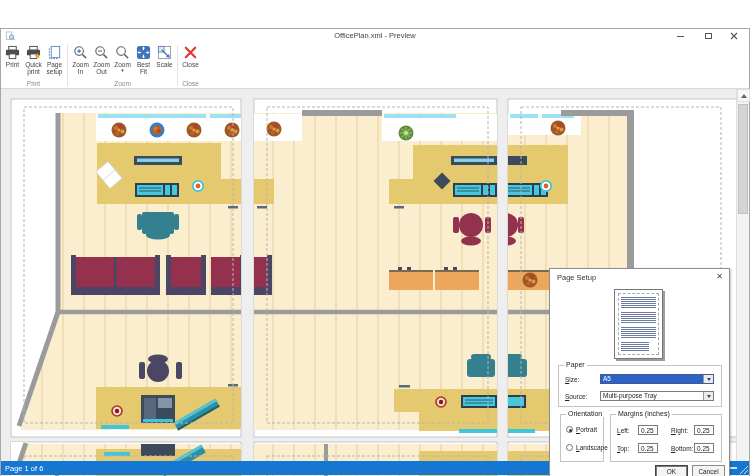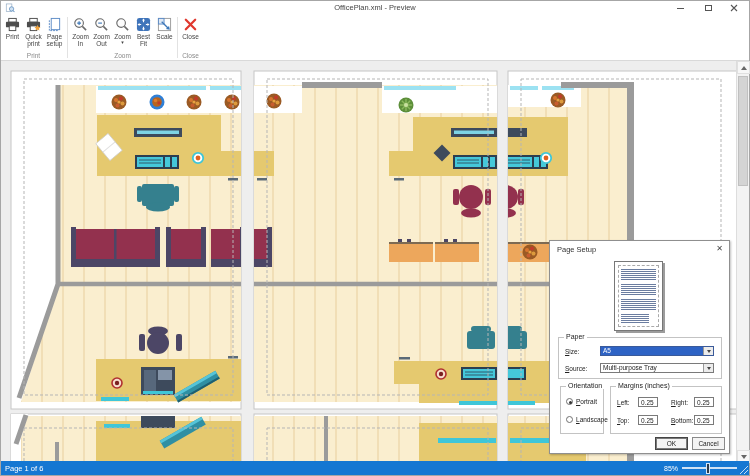--- a/index.html
+++ b/index.html
@@ -1,18 +1,18 @@
 <!DOCTYPE html>
 <html><head>
 <meta charset="utf-8">
 <style>
   * { margin:0; padding:0; box-sizing:border-box; }
   html,body { width:750px; height:476px; }
   body { font-family:"Liberation Sans", sans-serif; background:#fff; position:relative; overflow:hidden; }
-  .window { position:absolute; inset:0; border:1px solid #a6a6a6; background:#fff; }
+  .window { position:absolute; inset:0; border:1px solid #a6a6a6; background:#fff;margin-top:28px; }
 
   
   .titlebar { position:absolute; left:0; top:0; width:100%; height:14px; background:#fff; }
   .titlebar .appicon { position:absolute; left:4px; top:2px; width:10px; height:10px; }
   .titlebar .title { position:absolute; left:0; right:0; top:2px; text-align:center; font-size:7.5px; color:#444; }
   .wc { position:absolute; top:0; width:26px; height:14px; display:flex; align-items:center; justify-content:center; }
   .wc-min { right:56px; } .wc-max { right:28px; } .wc-close { right:2px; }
   .glyph-min { width:7px; height:1px; background:#555; }
   .glyph-max { width:7px; height:6px; border:1px solid #555; }
 

